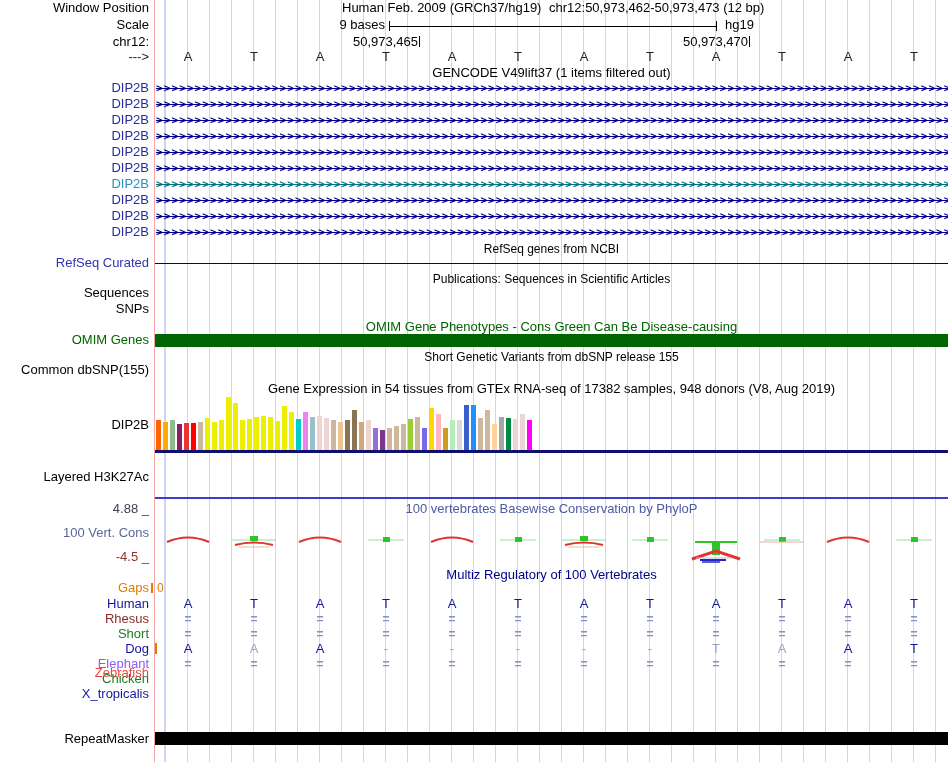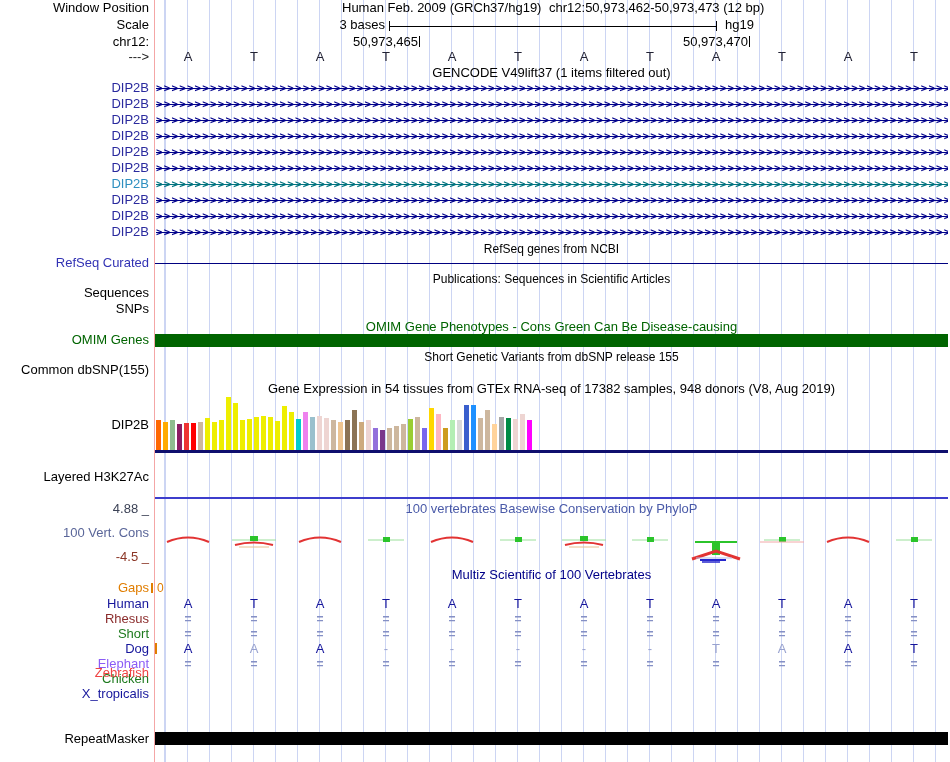--- a/index.html
+++ b/index.html
@@ -27,21 +27,21 @@
 
 <div id="canvas">
   <div id="trackbg"></div>
   <div id="pinkline"></div>
 
   <div class="lbl" style="top:1px">Window Position</div>
   <div class="abs t13" style="left:342px;top:1px">Human Feb. 2009 (GRCh37/hg19)</div>
   <div class="abs t13" style="left:549px;top:1px">chr12:50,973,462-50,973,473 (12 bp)</div>
 
   <div class="lbl" style="top:18px">Scale</div>
-  <div class="abs t13" style="left:330px;top:18px;width:55px;text-align:right">3 bases</div>
+  <div class="abs t13" style="left:330px;top:18px;width:55px;text-align:right">9 bases</div>
   <div class="abs" style="left:389px;top:26px;width:328px;height:1px;background:#000"></div>
   <div class="abs" style="left:389px;top:21px;width:1px;height:10px;background:#000"></div>
   <div class="abs" style="left:716px;top:21px;width:1px;height:10px;background:#000"></div>
   <div class="abs t13" style="left:725px;top:18px">hg19</div>
 
   <div class="lbl" style="top:35px">chr12:</div>
   <div class="abs t13" style="left:330px;top:35px;width:88px;text-align:right">50,973,465</div>
   <div class="abs" style="left:419px;top:36px;width:1px;height:11px;background:#000"></div>
   <div class="abs t13" style="left:660px;top:35px;width:88px;text-align:right">50,973,470</div>
   <div class="abs" style="left:749px;top:36px;width:1px;height:11px;background:#000"></div>
@@ -223,21 +223,21 @@
         <path d="M545 35 L571 35" stroke="#2626cc" stroke-width="2" fill="none"></path>
         <path d="M547 37 L565 37" stroke="#2626cc" stroke-width="1.5" fill="none"></path>
         <path d="M609 15 L645 15" stroke="#9adf9a" stroke-width="1" fill="none"></path>
         <rect x="624" y="12" width="7" height="5" fill="#2bc42b"></rect>
         <path d="M605 17 L649 17" stroke="#f2a8a8" stroke-width="1" fill="none"></path>
         <path d="M672 17 Q693 8 714 17" stroke="#e23333" stroke-width="2" fill="none"></path>
         <path d="M741 15 L777 15" stroke="#9adf9a" stroke-width="1" fill="none"></path>
         <rect x="756" y="12" width="7" height="5" fill="#2bc42b"></rect>
       </svg></div>
 
-  <div class="ctitle" style="top: 568px; color: rgb(0, 0, 136);">Multiz Scientific of 100 Vertebrates</div>
+  <div class="ctitle" style="top: 568px; color: rgb(0, 0, 136);">Multiz Regulatory of 100 Vertebrates</div>
   <div id="multiz-rows">
       <div class="lbl" style="top: 581px; color: rgb(224, 125, 0);">Gaps</div>
       <div class="abs" style="left: 151px; top: 583px; width: 2px; height: 10px; background: rgb(224, 125, 0);"></div>
       <span class="abs" style="left: 157px; top: 581px; font-size: 12px; color: rgb(224, 125, 0);">0</span>
       <div class="lbl" style="top: 597px; color: rgb(22, 22, 156);">Human</div>
       <span class="bl" style="left: 188px; top: 597px; color: rgb(22, 22, 156);">A</span>
       <span class="bl" style="left: 254px; top: 597px; color: rgb(22, 22, 156);">T</span>
       <span class="bl" style="left: 320px; top: 597px; color: rgb(22, 22, 156);">A</span>
       <span class="bl" style="left: 386px; top: 597px; color: rgb(22, 22, 156);">T</span>
       <span class="bl" style="left: 452px; top: 597px; color: rgb(22, 22, 156);">A</span>

